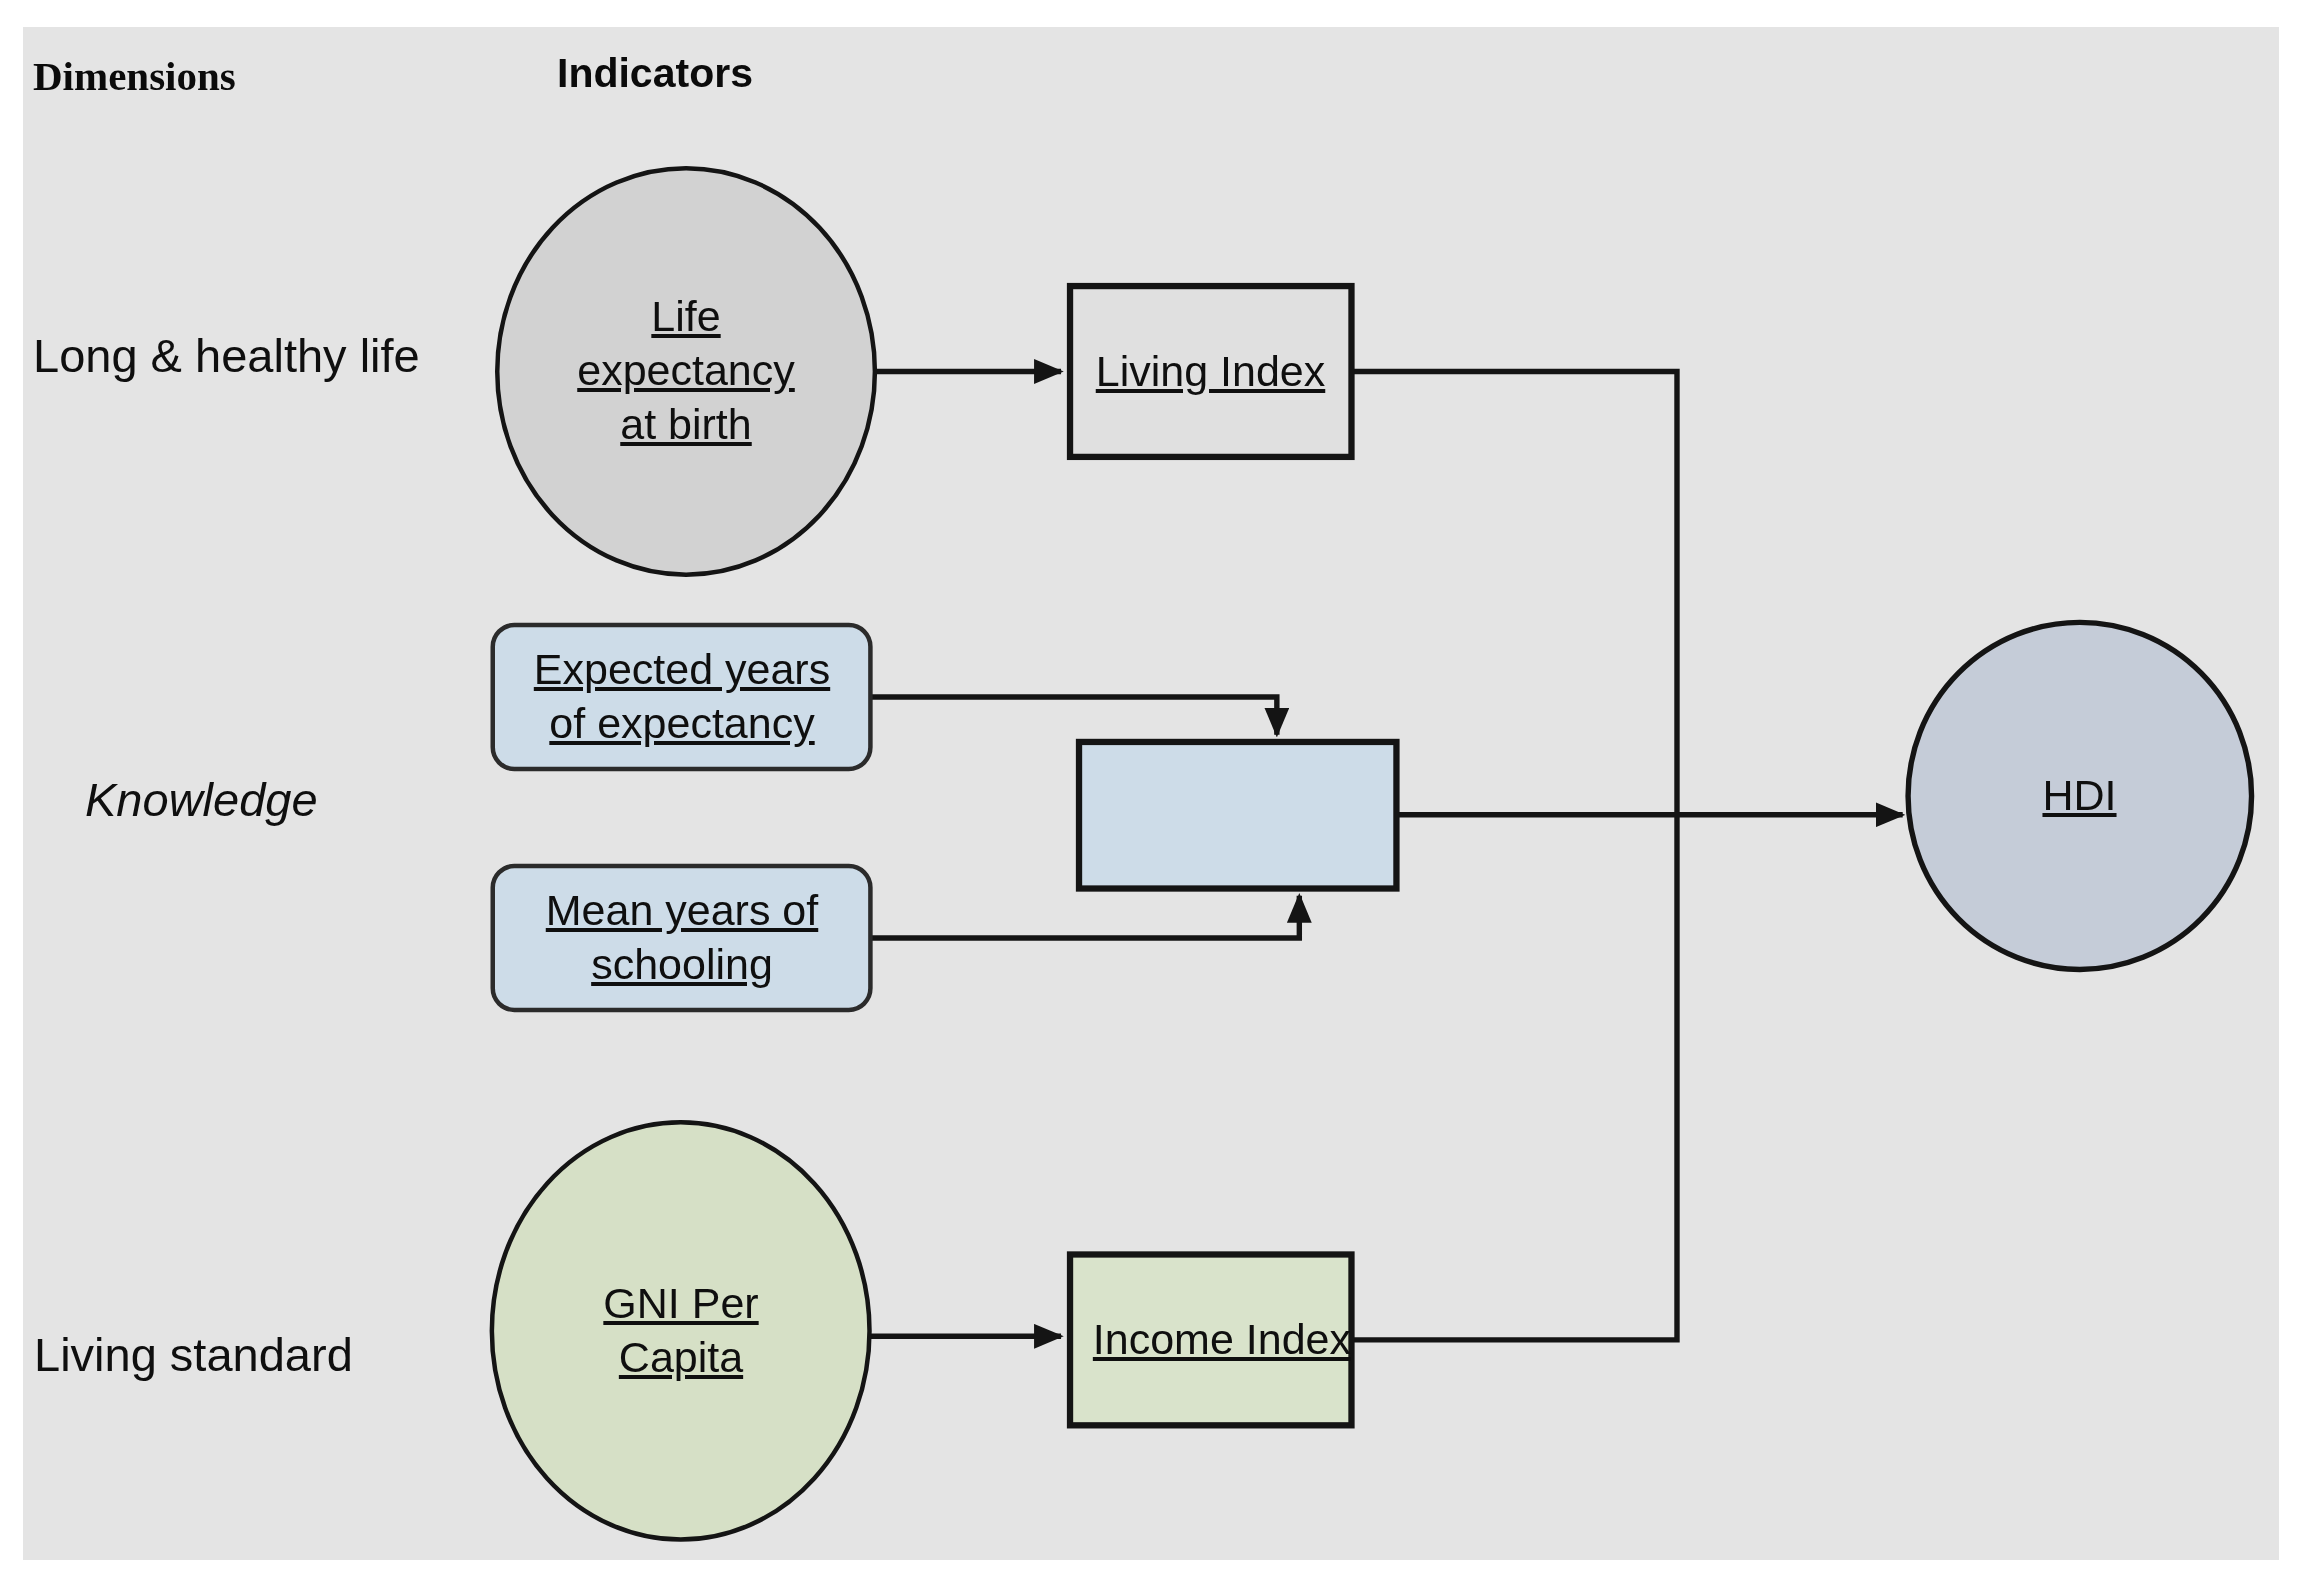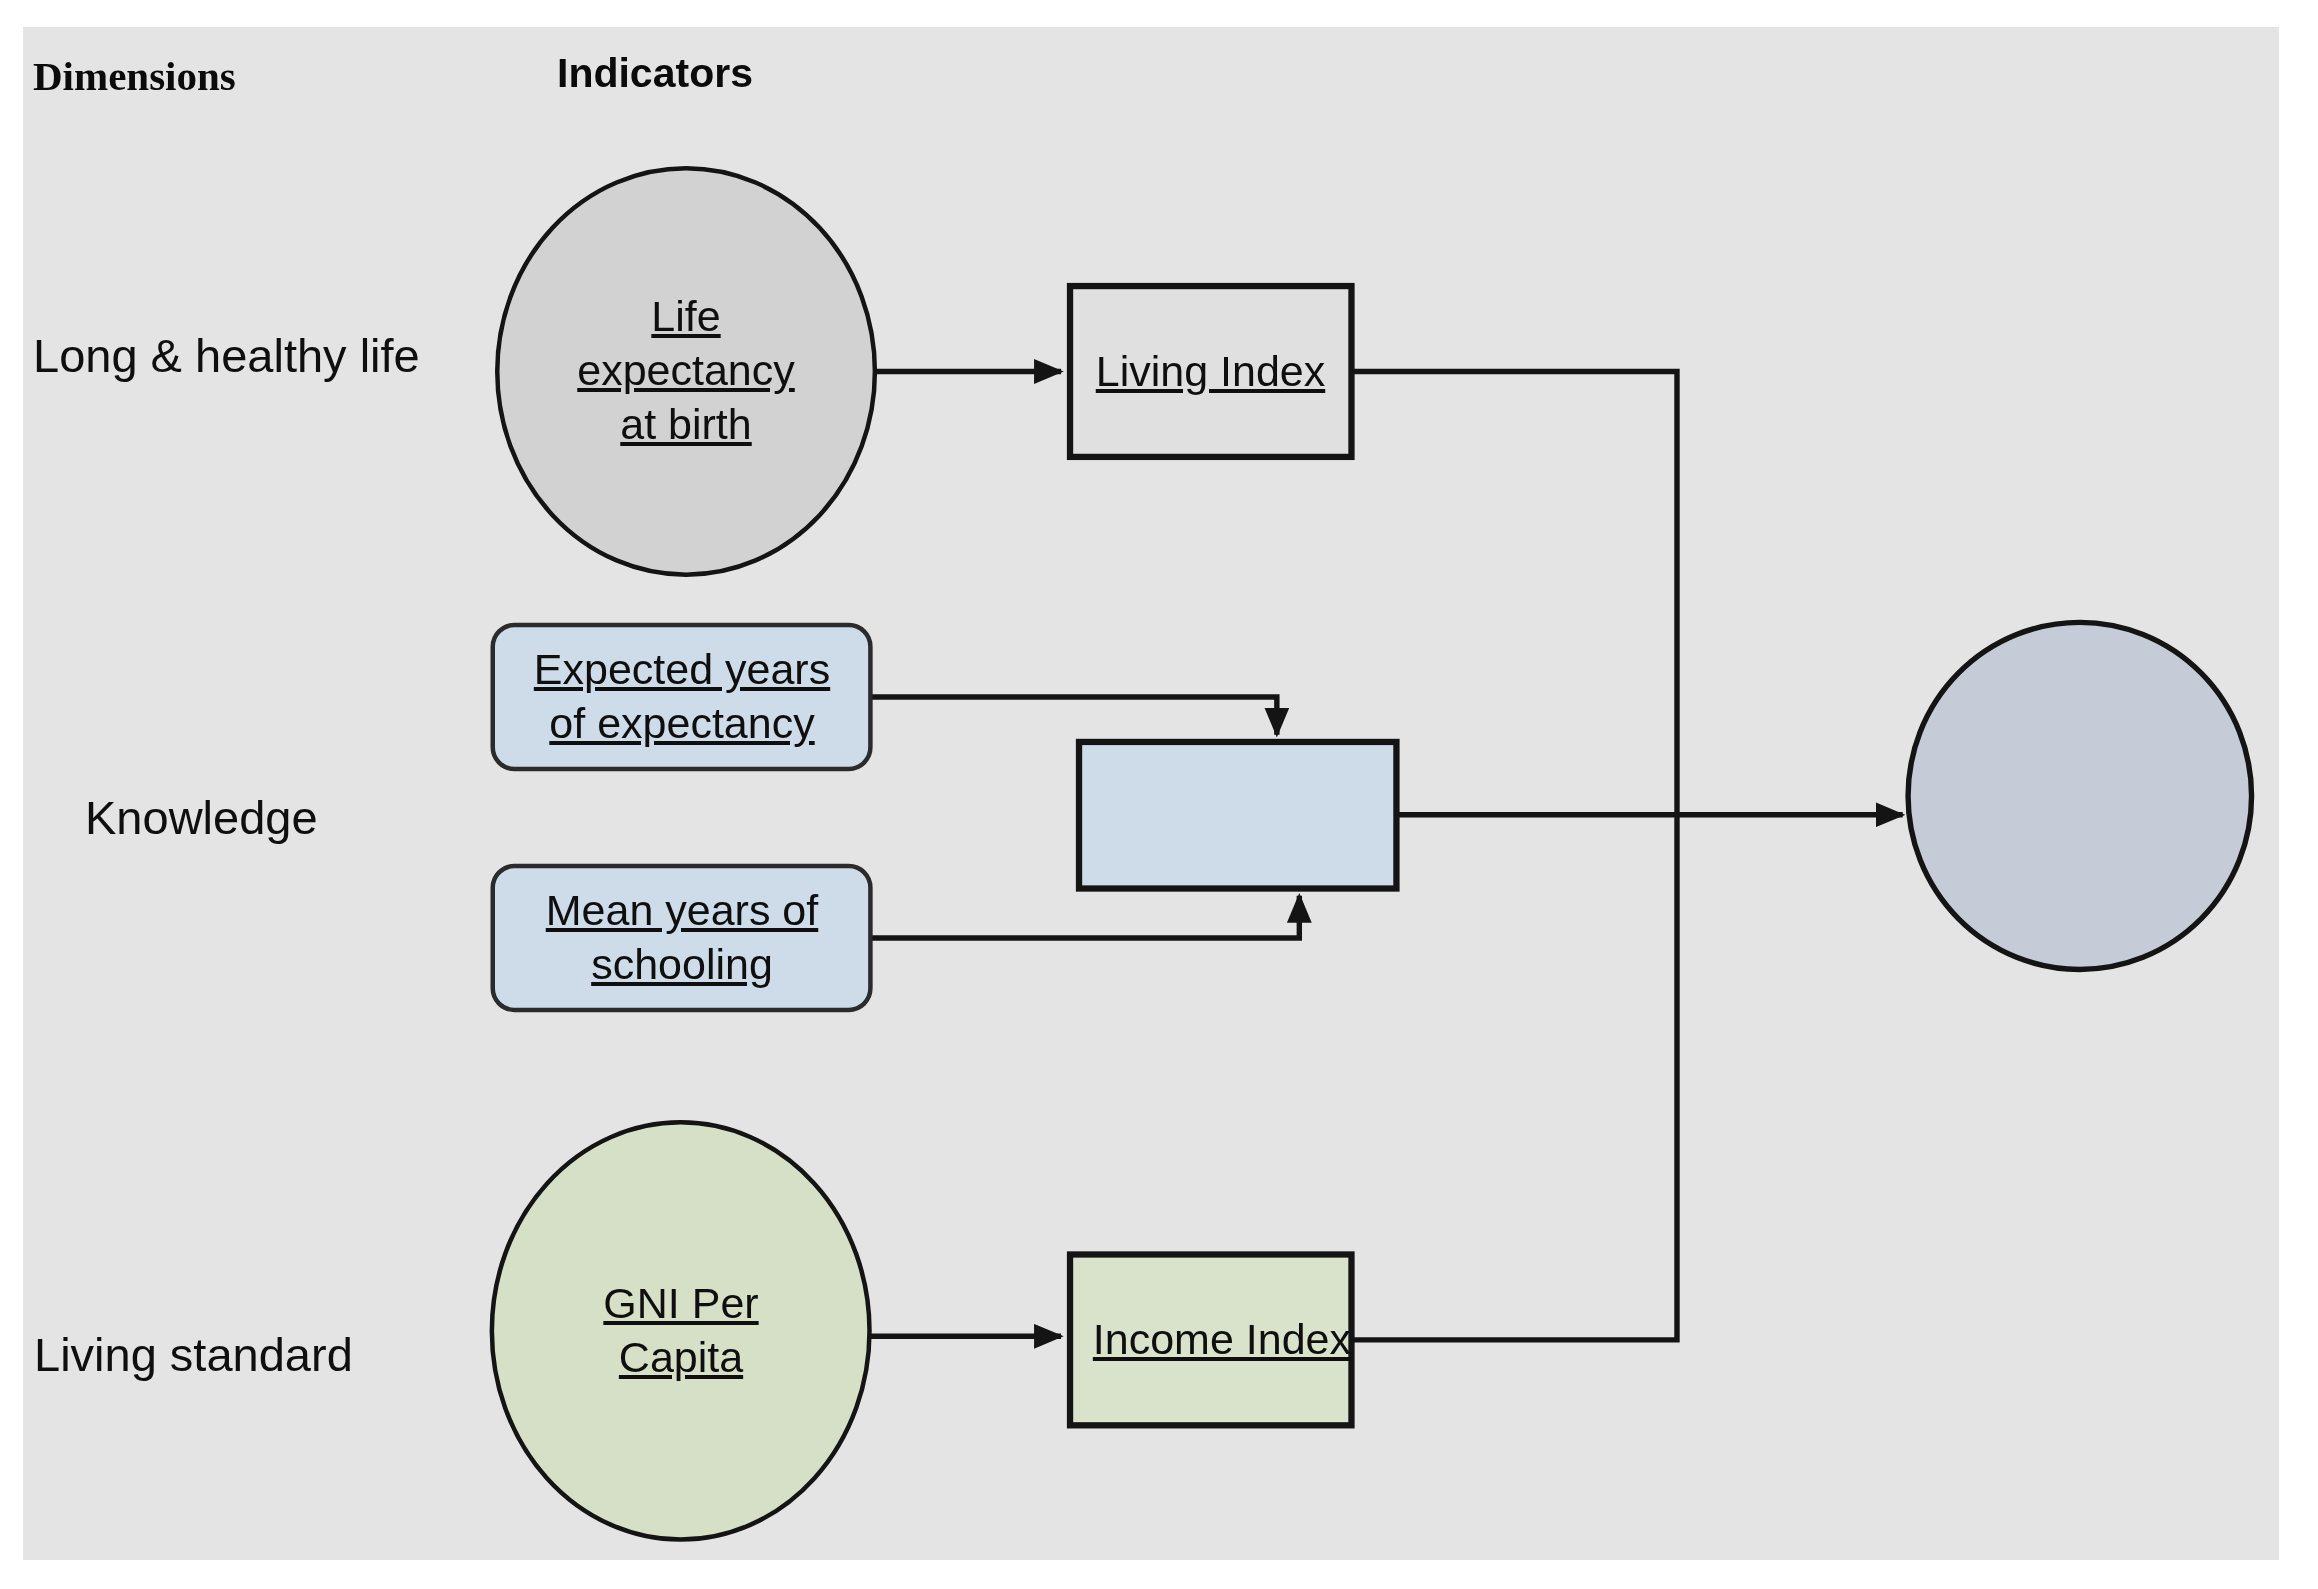--- a/index.html
+++ b/index.html
@@ -58,21 +58,21 @@
   .nl-mean      { left: 493px;  top: 866px;  width: 378px; height: 144px; }
   .nl-mean span { max-width: 297px; }
   .nl-education { left: 1079px; top: 742px;  width: 317px; height: 147px; }
   .nl-gni       { left: 492px;  top: 1122px; width: 378px; height: 417px; }
   .nl-gni span  { max-width: 207px; }
   .nl-income    { left: 1070px; top: 1254px; width: 281px; height: 171px; justify-content: flex-end; }
   .nl-hdi       { left: 1908px; top: 622px;  width: 343px; height: 347px; }
   .h-dimensions { left: 33px;  top: 52px; font-family: Liberation Serif, serif; }
   .h-indicators { left: 557px; top: 50px; }
   .d-long     { left: 33px; top: 329px; }
-  .d-know     { left: 85px; top: 791px; }
+  .d-know     { left: 85px; top: 773px; font-style: italic; }
   .d-living   { left: 34px; top: 1328px; }
 </style>
 </head>
 <body>
 
 <div class="page">
   <div class="canvas"></div>
 
   <svg class="shapes" viewBox="0 0 2579 1768">
     <defs>
@@ -128,14 +128,17 @@
   </div>
   <div class="node-label nl-mean">
     <span>Mean years of schooling</span>
   </div>
   <div class="node-label nl-gni">
     <span>GNI Per Capita</span>
   </div>
   <div class="node-label nl-income">
     <span>Income Index</span>
   </div>
+  <div class="node-label nl-hdi">
+    <span>HDI</span>
+  </div>
 </div>
 
 
 </body></html>

